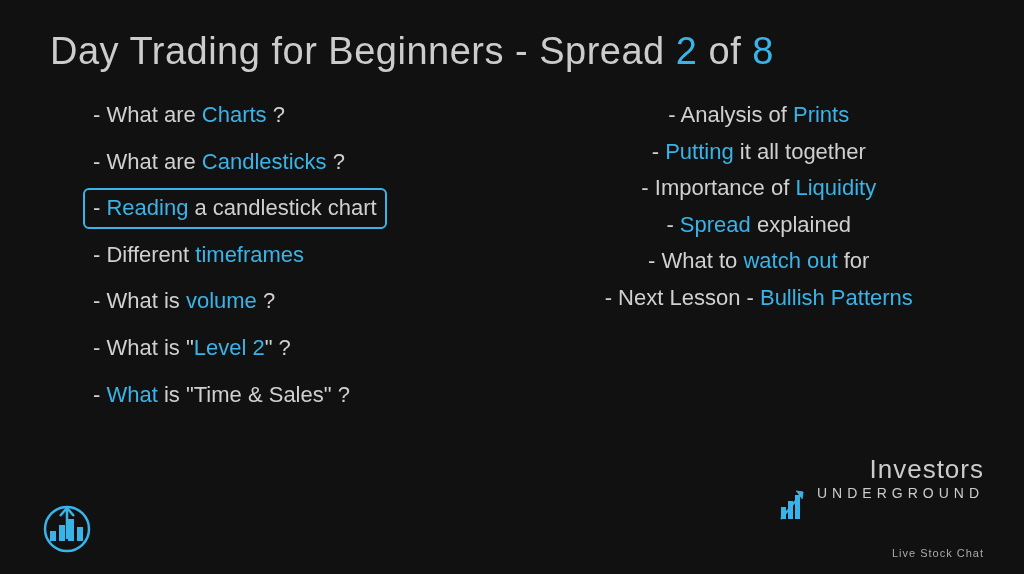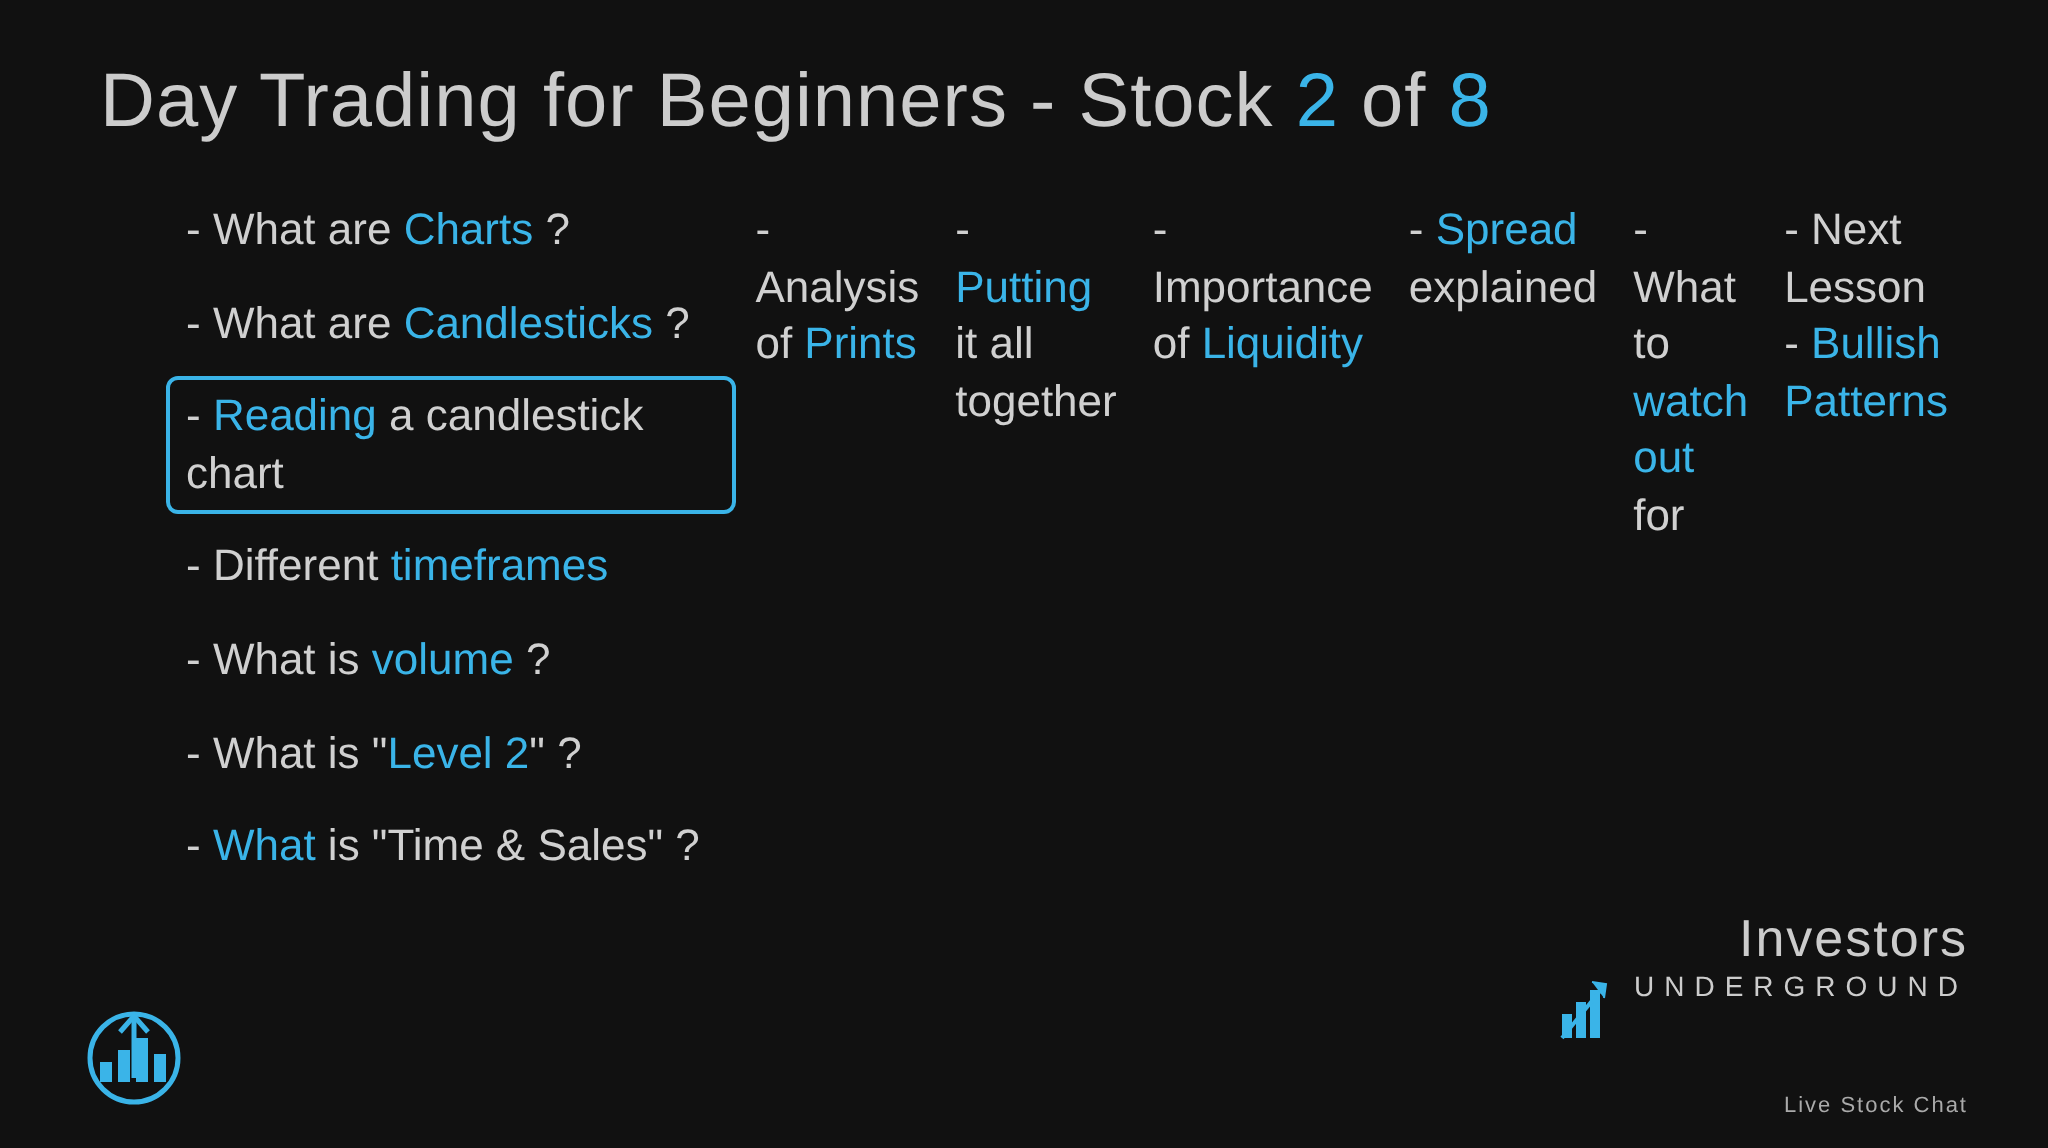--- a/index.html
+++ b/index.html
@@ -48,23 +48,24 @@
     .left-col {
       flex: 1;
       display: flex;
       flex-direction: column;
       gap: 18px;
     }
 
     .right-col {
       flex: 1;
       display: flex;
-      flex-direction: row;
-      gap: 18px;
+      flex-direction: column;
+      gap: 8px;
       padding-left: 20px;
+      text-align: center;
     }
 
     .item {
       font-size: 22px;
       color: #d0d0d0;
       font-weight: 300;
       line-height: 1.3;
     }
 
     .item .blue {
@@ -130,21 +131,21 @@
       letter-spacing: 1px;
       margin-top: 46px;
     }
   </style>
 </head>
 <body>
 
 <div class="slide">
 
   <div class="title">
-    <span>Day Trading for Beginners - Stock </span><span class="highlight-2">2</span><span> of </span><span class="highlight-8">8</span>
+    <span>Day Trading for Beginners - Spread </span><span class="highlight-2">2</span><span> of </span><span class="highlight-8">8</span>
   </div>
 
   <div class="content-area">
 
     <div class="left-col">
 
       <div class="item">
         - What are <span class="blue">Charts</span> ?
       </div>
 

